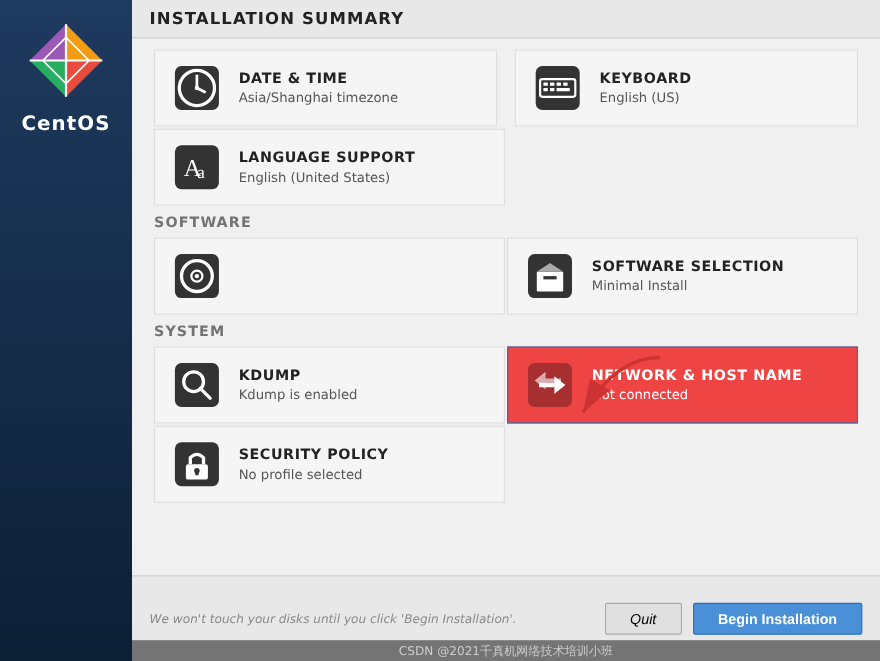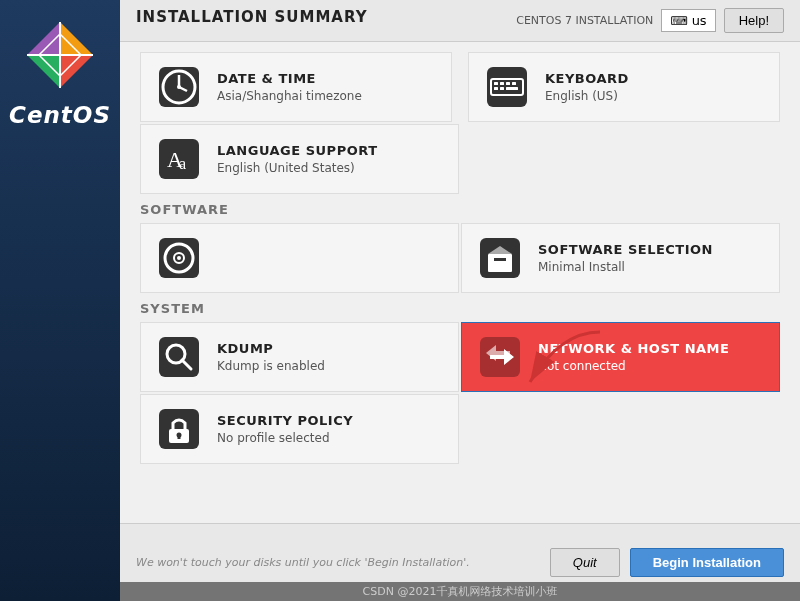--- a/index.html
+++ b/index.html
@@ -22,24 +22,23 @@
       padding-top: 20px;
       flex-shrink: 0;
     }
     .centos-logo {
       width: 70px;
       height: 70px;
       margin-bottom: 12px;
     }
     .centos-label {
       color: #ffffff;
-      font-size: 23px;
+      font-size: 18px;
       font-weight: bold;
       letter-spacing: 1px;
-      font-style: italic;
     }
 
     
     .main {
       flex: 1;
       background: #f0f0f0;
       display: flex;
       flex-direction: column;
     }
 
@@ -209,28 +208,20 @@
     <line x1="2" y1="35" x2="68" y2="35" stroke="white" stroke-width="2"></line>
 
     <polygon points="35,14 14,35 35,56 56,35" fill="none" stroke="white" stroke-width="1.5"></polygon>
   </svg>
   <span class="centos-label">CentOS</span>
 </div>
 
 <div class="main">
   <div class="header">
     <span class="header-title">INSTALLATION SUMMARY</span>
-    <div class="header-right">
-      <span style="font-size:11px;color:#555;">CENTOS 7 INSTALLATION</span>
-      <div class="lang-field">
-        <span style="font-size:12px;">⌨</span>
-        <span>us</span>
-      </div>
-      <button class="help-btn">Help!</button>
-    </div>
   </div>
 
   <div class="content" style="position:relative;">
 
     <div style="display:grid;grid-template-columns:1fr 1fr;gap:16px;margin-bottom:2px;">
 
       <div class="item-card">
         <div class="item-icon">
           <svg width="44" height="44" viewBox="0 0 44 44">
             <rect x="2" y="2" width="40" height="40" rx="6" fill="#333"></rect>

